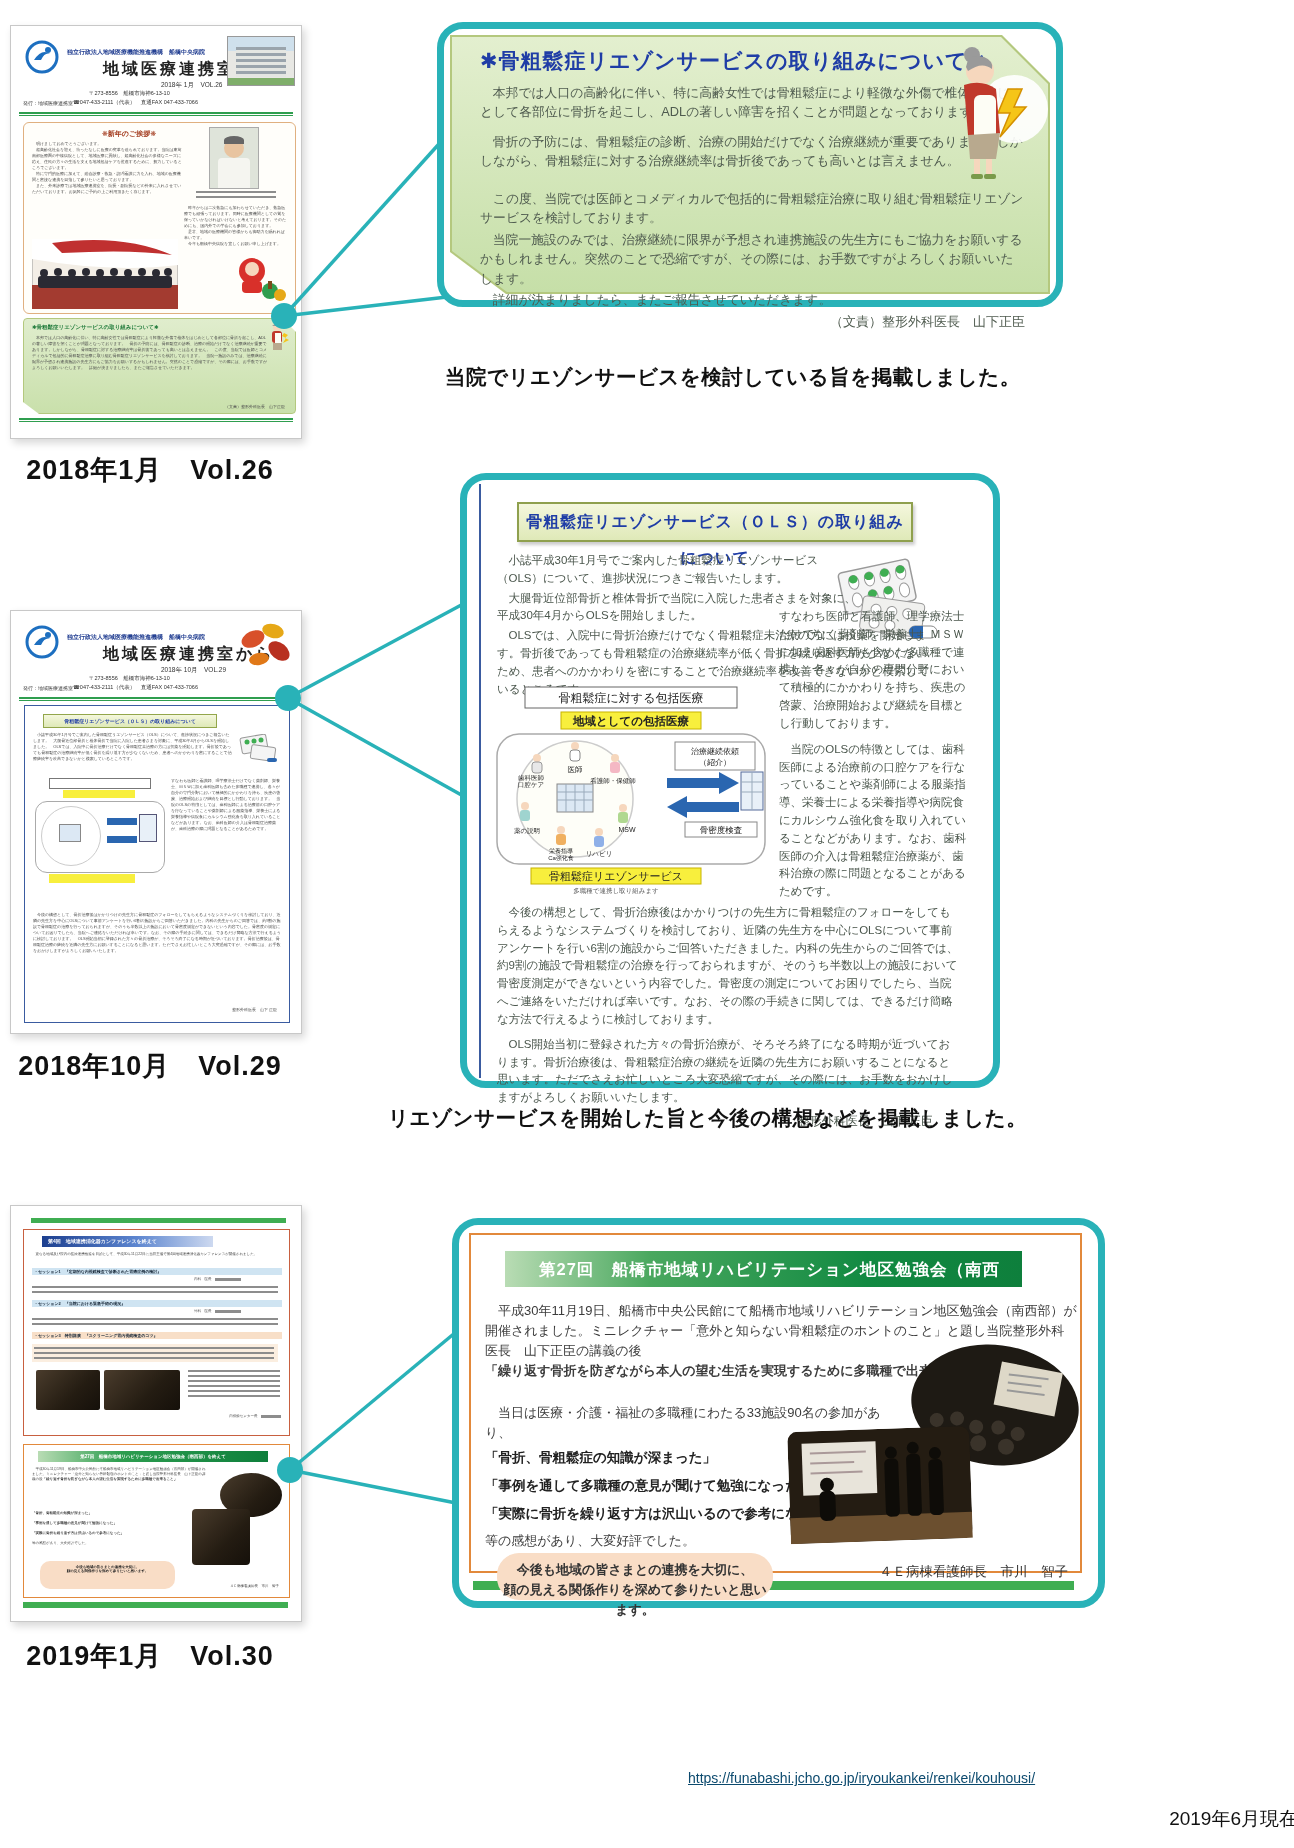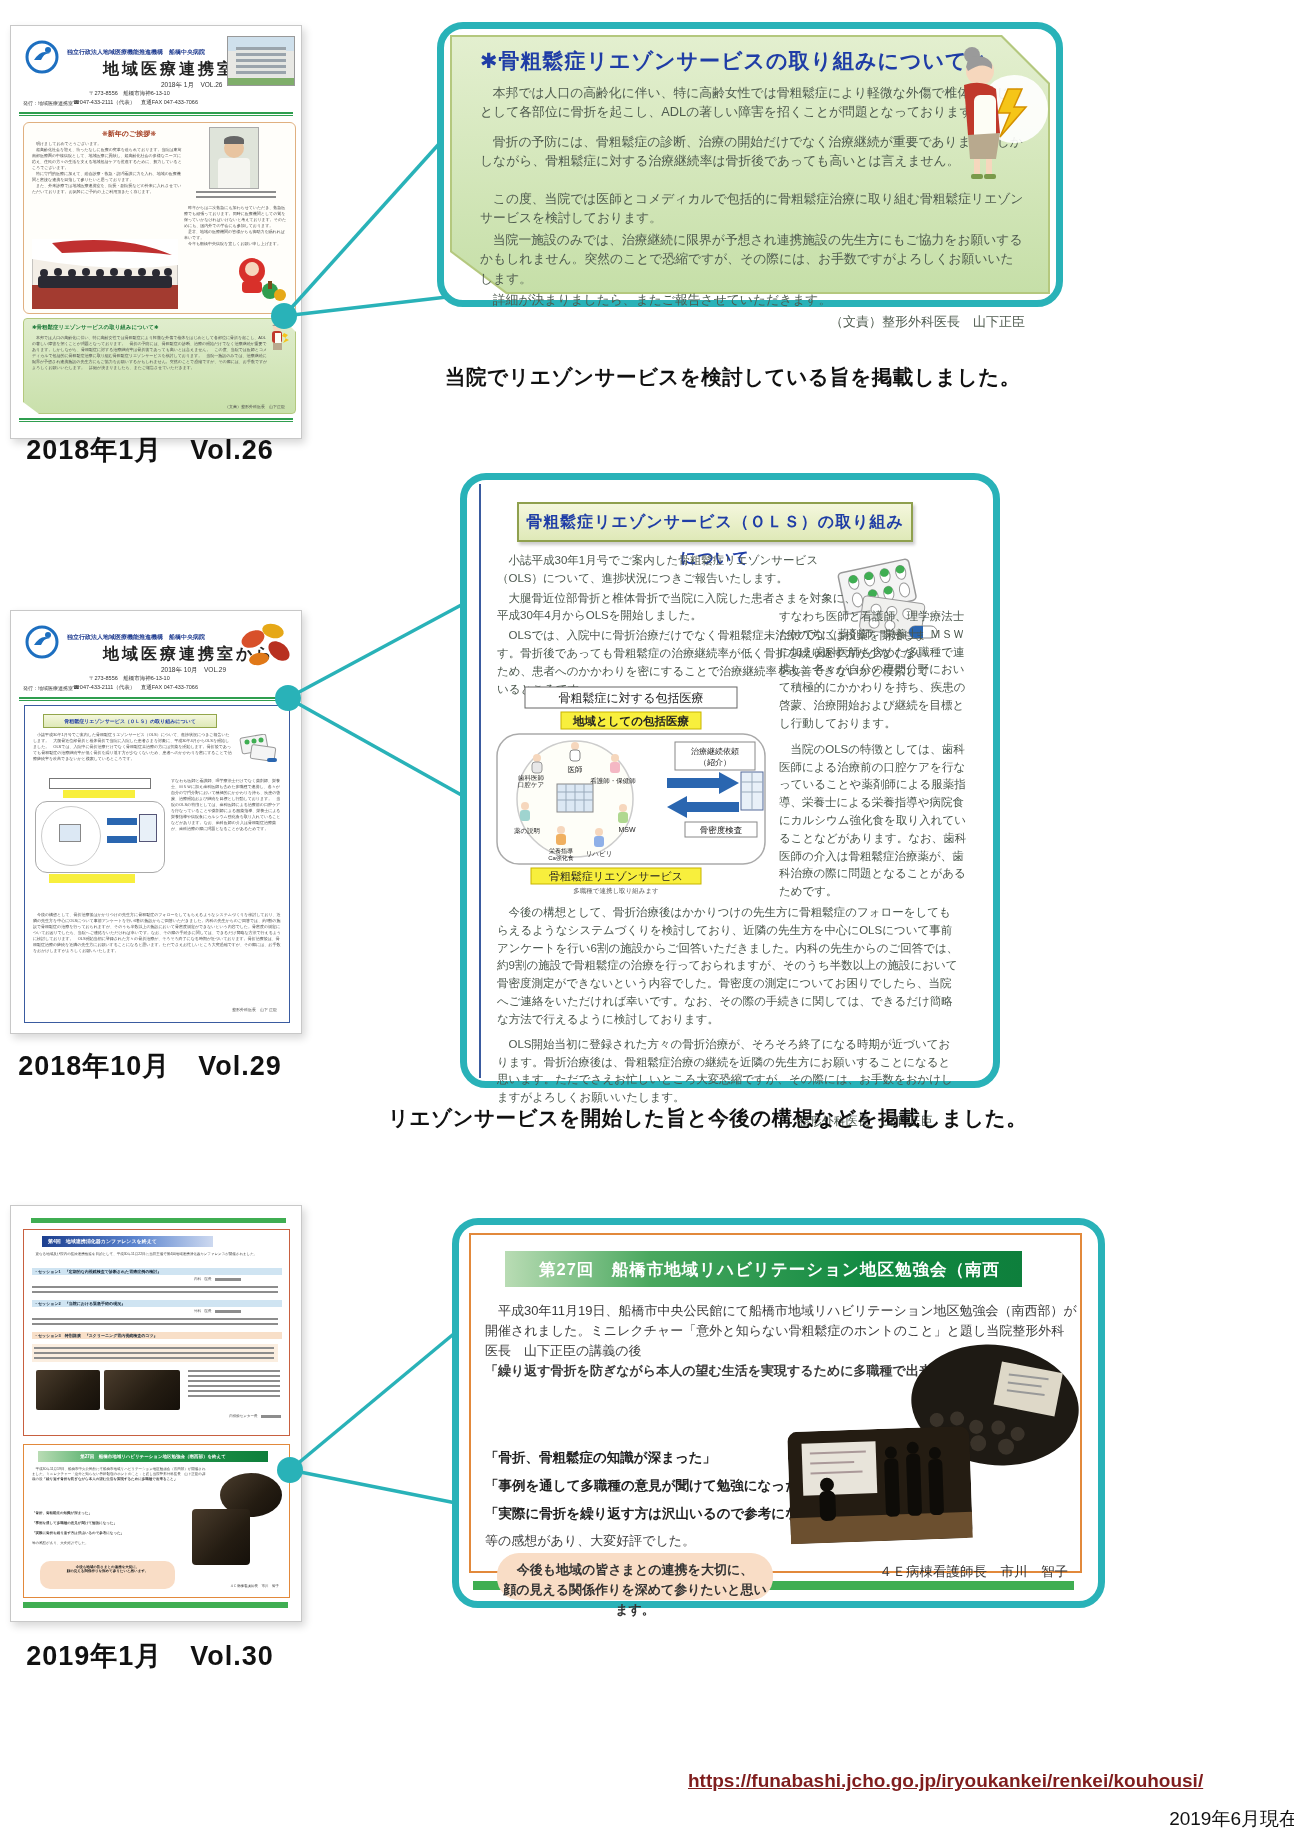--- a/index.html
+++ b/index.html
@@ -42,21 +42,21 @@
   .c2-body{font-size:11.5px;line-height:1.55;color:#4a564c;}
   .c2-body p{margin:0 0 9px 0;}
   .c3-banner{background:linear-gradient(90deg,#b9dcb4,#4aa85f 28%,#128a42 70%,#0e7f3c);color:#fff;
              font-weight:bold;font-size:16.5px;line-height:36px;padding-left:34px;letter-spacing:1px;}
   .c3-body{font-size:13px;line-height:1.55;color:#3c3c3c;}
   .c3-quote{font-size:13.5px;font-weight:bold;color:#222;}
   .pink-box{background:#f9ddc6;border-radius:22px;text-align:center;font-size:13px;font-weight:bold;color:#333;line-height:1.55;padding-top:7px;}
   .blue-banner{background:linear-gradient(90deg,#1c3f8f,#5c85cf 55%,#cdd9f0);color:#fff;font-weight:bold;font-size:5px;line-height:11px;padding-left:6px;white-space:nowrap;}
   .c3-mini-banner{background:linear-gradient(90deg,#b9dcb4,#2e9e50 35%,#0e7f3c);color:#fff;font-weight:bold;font-size:4.5px;line-height:11px;text-align:center;white-space:nowrap;overflow:hidden;}
   .footer-label{font-size:21px;font-weight:bold;color:#111;letter-spacing:1px;}
-  .footer-url{font-size:19px;font-weight:bold;color:#7f1d1d;text-decoration:underline;white-space:nowrap;}
+  .footer-url{font-size:14px;font-weight:normal;color:#0c4a6e;text-decoration:underline;white-space:nowrap;}
   .footer-asof{font-size:19px;color:#111;}
 </style>
 </head>
 <body>
 
 <div class="canvas">
 
   <svg class="abs" style="left:0;top:0;z-index:5;" width="1294" height="1848" viewBox="0 0 1294 1848">
     <g stroke="#29b2b8" stroke-width="3.5">
       <line x1="284" y1="316" x2="447" y2="135"></line>
@@ -142,21 +142,21 @@
         <circle cx="10" cy="6" r="4" fill="#f6d7bd"></circle>
           <path d="M5 5 Q10 0 15 5 Z" fill="#9a9a9a"></path>
         <rect x="5" y="10" width="10" height="12" rx="3" fill="#c0392b"></rect>
         <rect x="8" y="12" width="6" height="12" fill="#fdfdf5"></rect>
         <rect x="6" y="22" width="9" height="7" fill="#b8a98e"></rect>
         <path d="M17 12 L21 14 L18 17 L22 19 L16 22 L19 17 L15 15 Z" fill="#f5c518"></path>
       </svg>
     </div>
     <div class="abs green-rule" style="left:8px;top:392px;width:274px;"></div>
   </div>
-  <div class="thumb-label" style="top:432px;text-align:center;">2018年1月　Vol.26</div>
+  <div class="thumb-label" style="top:452px;text-align:center;">2018年1月　Vol.26</div>
 
   <div class="callout" style="left:437px;top:22px;width:612px;height:271px;">
     <div class="c1-green">
       <div class="c1-green-in"></div>
     </div>
     <div class="abs c1-title" style="left:36px;top:18px;">✱骨粗鬆症リエゾンサービスの取り組みについて✱</div>
     <div class="abs c1-body" style="left:36px;top:54px;width:545px;">
       <p>　本邦では人口の高齢化に伴い、特に高齢女性では骨粗鬆症により軽微な外傷で椎体をはじめとして各部位に骨折を起こし、ADLの著しい障害を招くことが問題となっております。</p>
       <p>　骨折の予防には、骨粗鬆症の診断、治療の開始だけでなく治療継続が重要であります。しかしながら、骨粗鬆症に対する治療継続率は骨折後であっても高いとは言えません。</p>
       <p style="margin-bottom:0;height:8px;"></p>
@@ -419,20 +419,21 @@
           <rect x="96" y="30" width="14" height="58" rx="5"></rect>
           <rect x="118" y="26" width="14" height="62" rx="5"></rect>
           <rect x="140" y="32" width="14" height="56" rx="5"></rect>
           <rect x="30" y="60" width="16" height="30" rx="6"></rect>
           <circle cx="38" cy="54" r="7"></circle>
           <circle cx="103" cy="24" r="6"></circle>
           <circle cx="125" cy="20" r="6"></circle>
           <circle cx="147" cy="26" r="6"></circle>
         </g>
     </svg>
+    <div class="abs c3-body" style="left:26px;top:178px;width:400px;">　当日は医療・介護・福祉の多職種にわたる33施設90名の参加があり、</div>
     <div class="abs c3-quote" style="left:26px;top:224px;">「骨折、骨粗鬆症の知識が深まった」</div>
     <div class="abs c3-quote" style="left:26px;top:252px;">「事例を通して多職種の意見が聞けて勉強になった」</div>
     <div class="abs c3-quote" style="left:26px;top:280px;">「実際に骨折を繰り返す方は沢山いるので参考になった」</div>
     <div class="abs c3-body" style="left:26px;top:306px;">等の感想があり、大変好評でした。</div>
     <div class="abs pink-box" style="left:38px;top:328px;width:276px;height:40px;z-index:3;">
       <div>今後も地域の皆さまとの連携を大切に、</div>
       <div>顔の見える関係作りを深めて参りたいと思います。</div>
     </div>
     <div class="abs" style="left:420px;top:338px;font-size:13.5px;color:#333;z-index:3;">４Ｅ病棟看護師長　市川　智子</div>
     <div class="abs" style="left:14px;top:356px;width:601px;height:9px;background:#3fae52;"></div>

